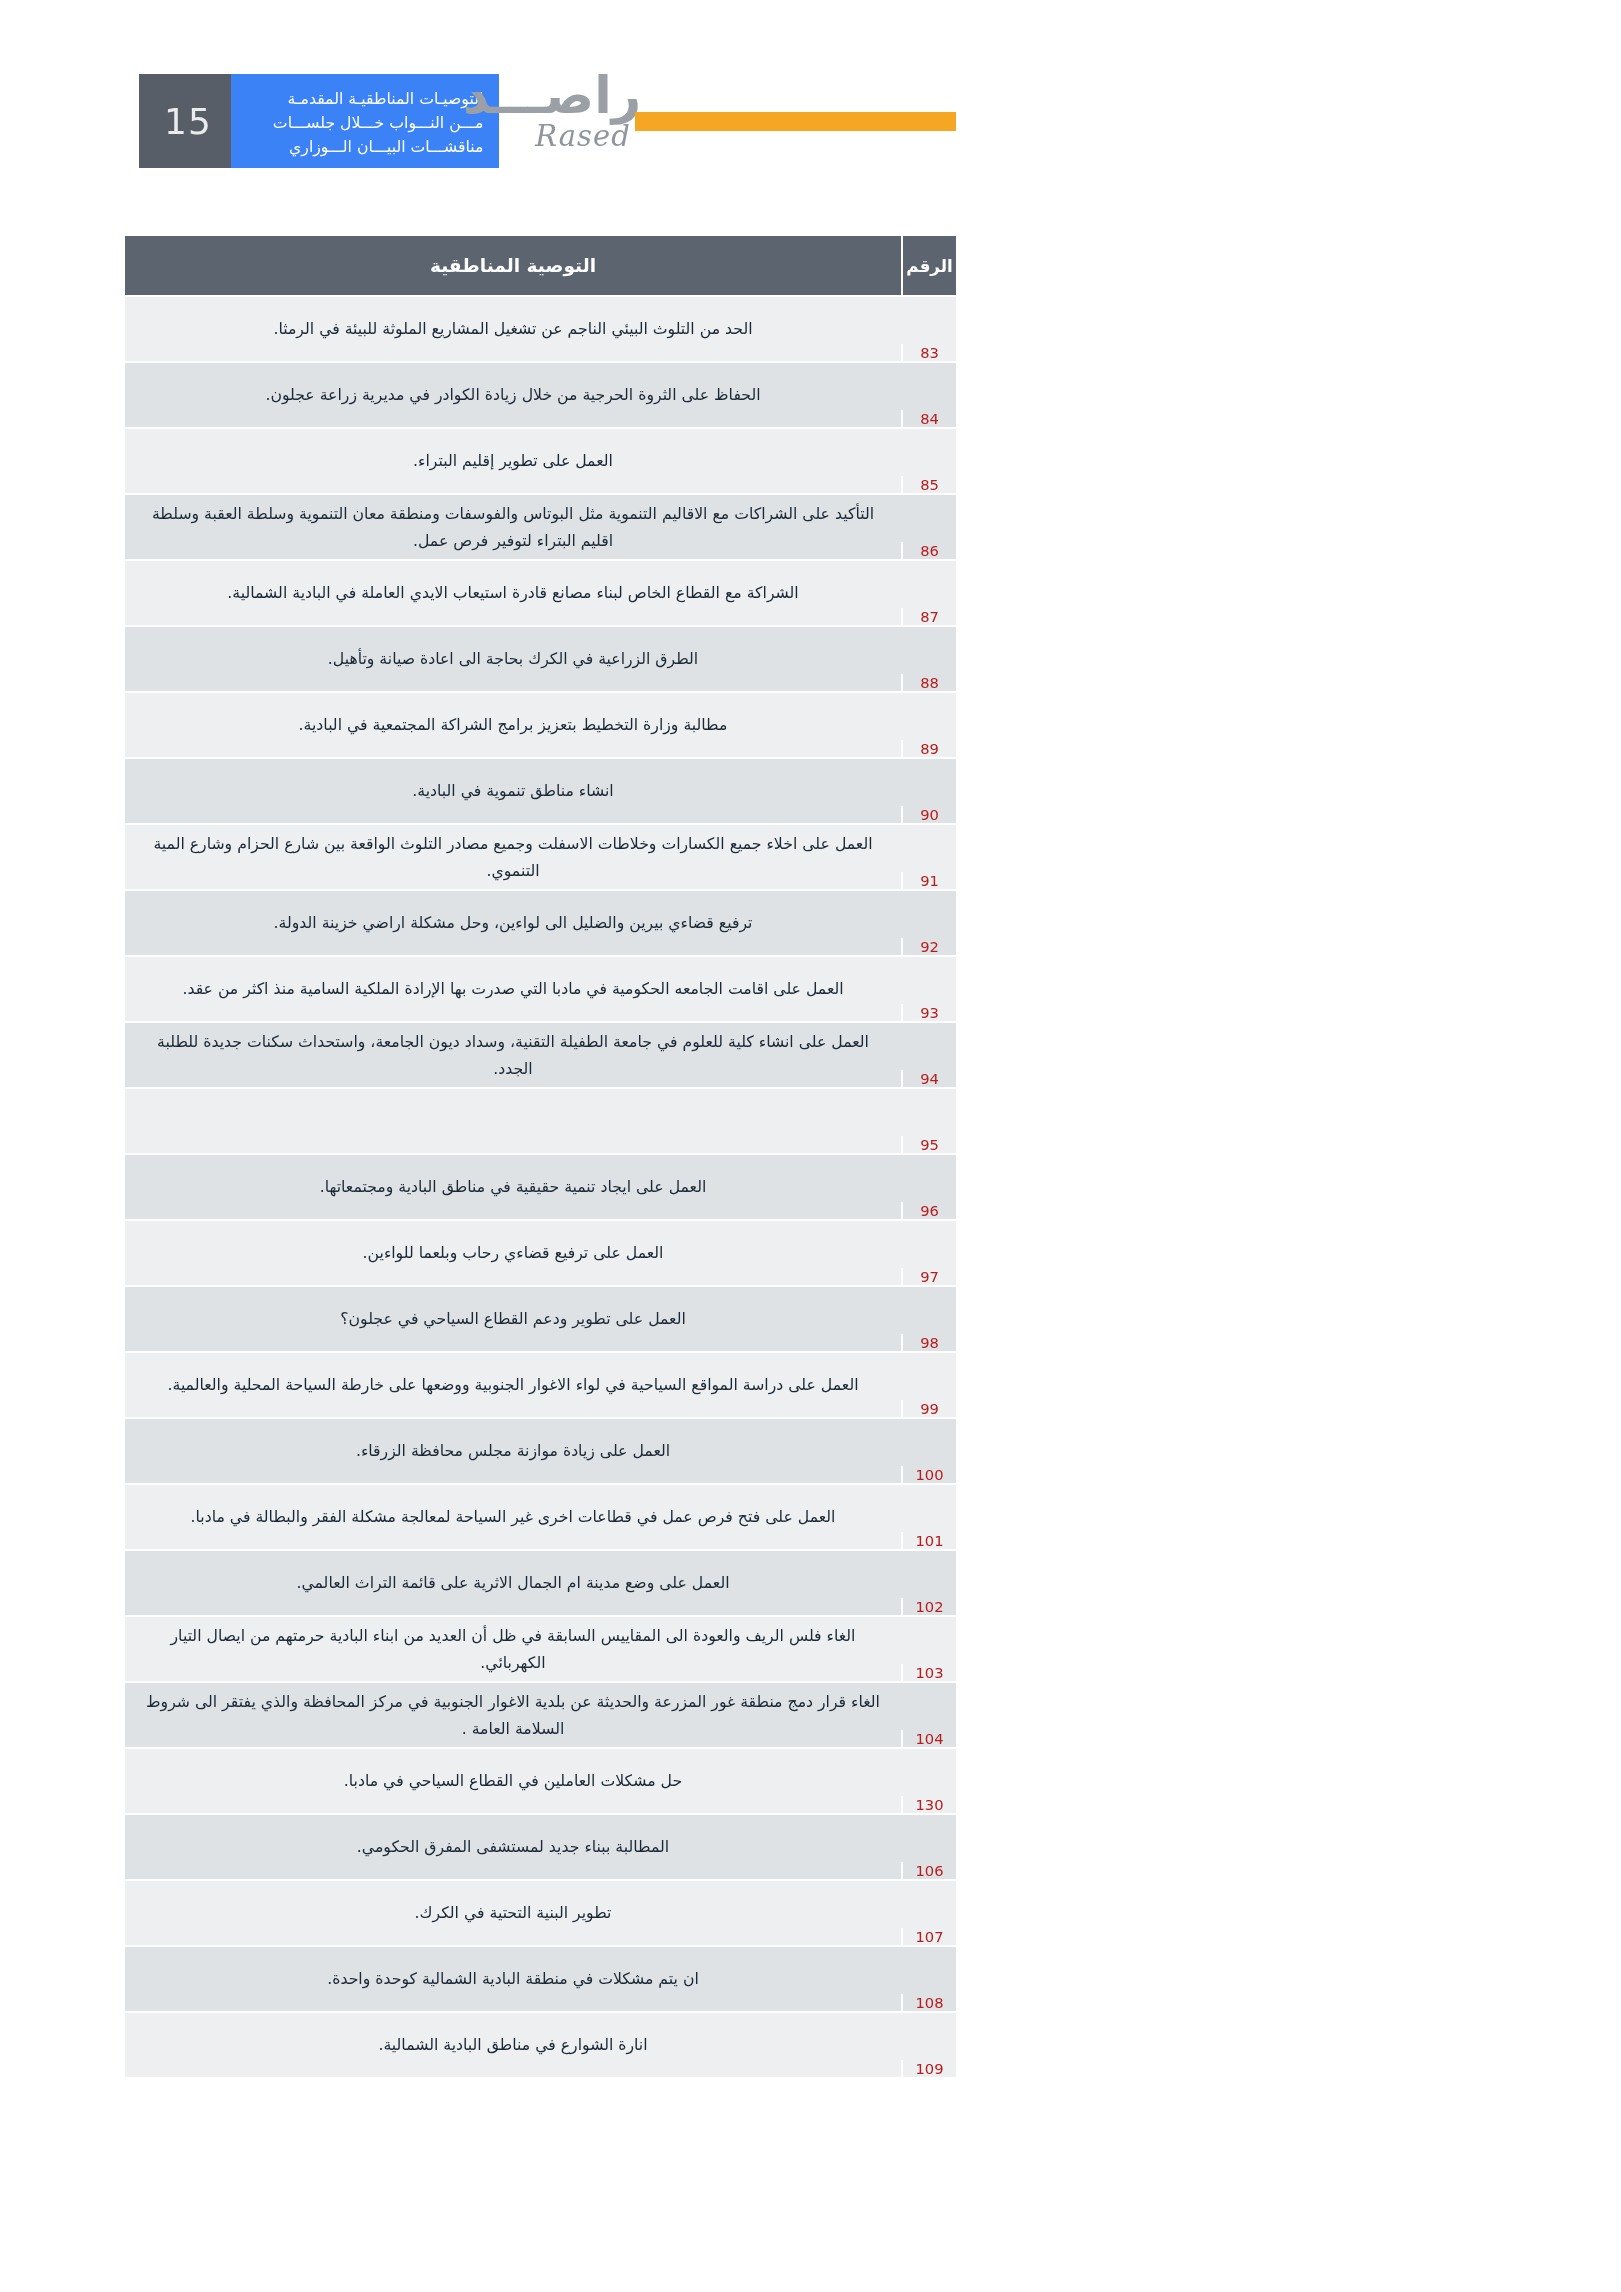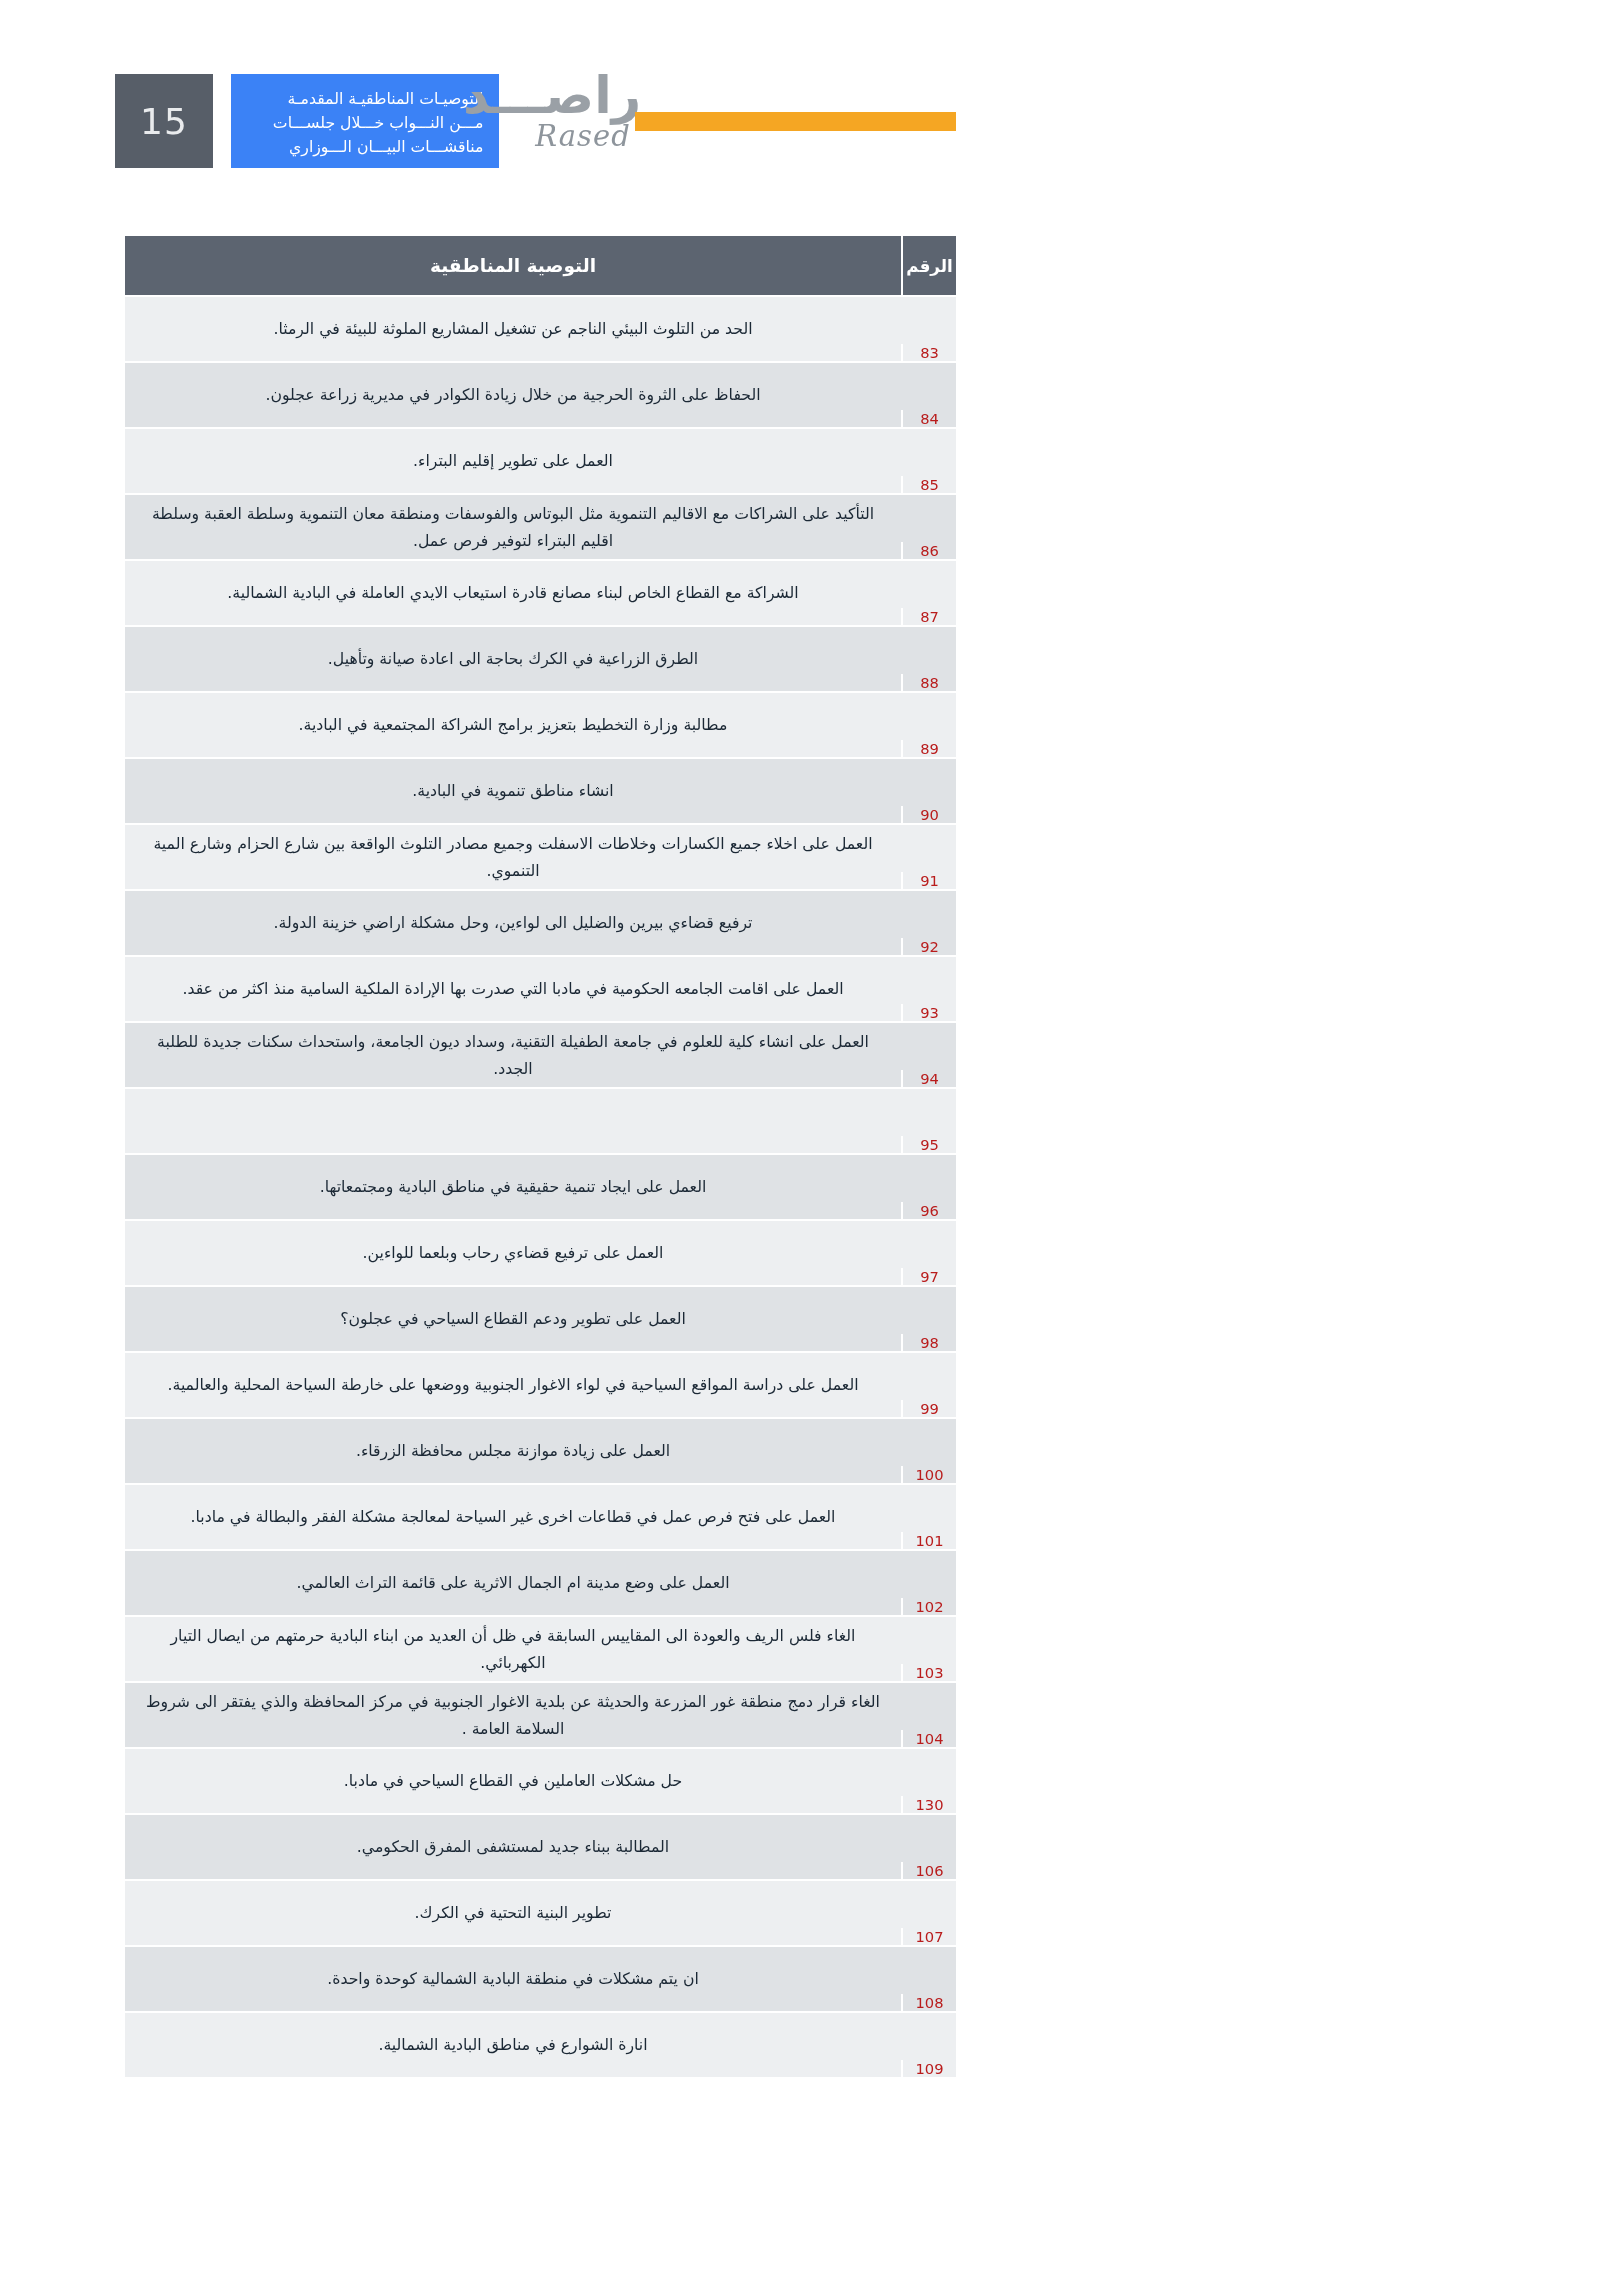--- a/index.html
+++ b/index.html
@@ -7,21 +7,21 @@
   body {
     width:1621px; height:2293px;
     position:relative;
     font-family:"DejaVu Sans","Liberation Sans",sans-serif;
     overflow:hidden;
   }
   .page { position:absolute; inset:0; background:#ffffff; }
 
   
   .pagenum-box {
-    position:absolute; left:115px; top:74px; width:98px; height:94px;
+    position:absolute; left:139px; top:74px; width:98px; height:94px;
     background:#575E68; color:#E9EBED;
     display:flex; align-items:center; justify-content:center;
     font-size:36px; letter-spacing:1px;
   }
   .title-box {
     position:absolute; left:231px; top:74px; width:268px; height:94px;
     background:#3b82f6; color:#ffffff;
     direction:rtl; text-align:right;
     padding:12.7px 15.7px 0 9.8px;
     font-size:15.7px; line-height:1.55; font-weight:500;

